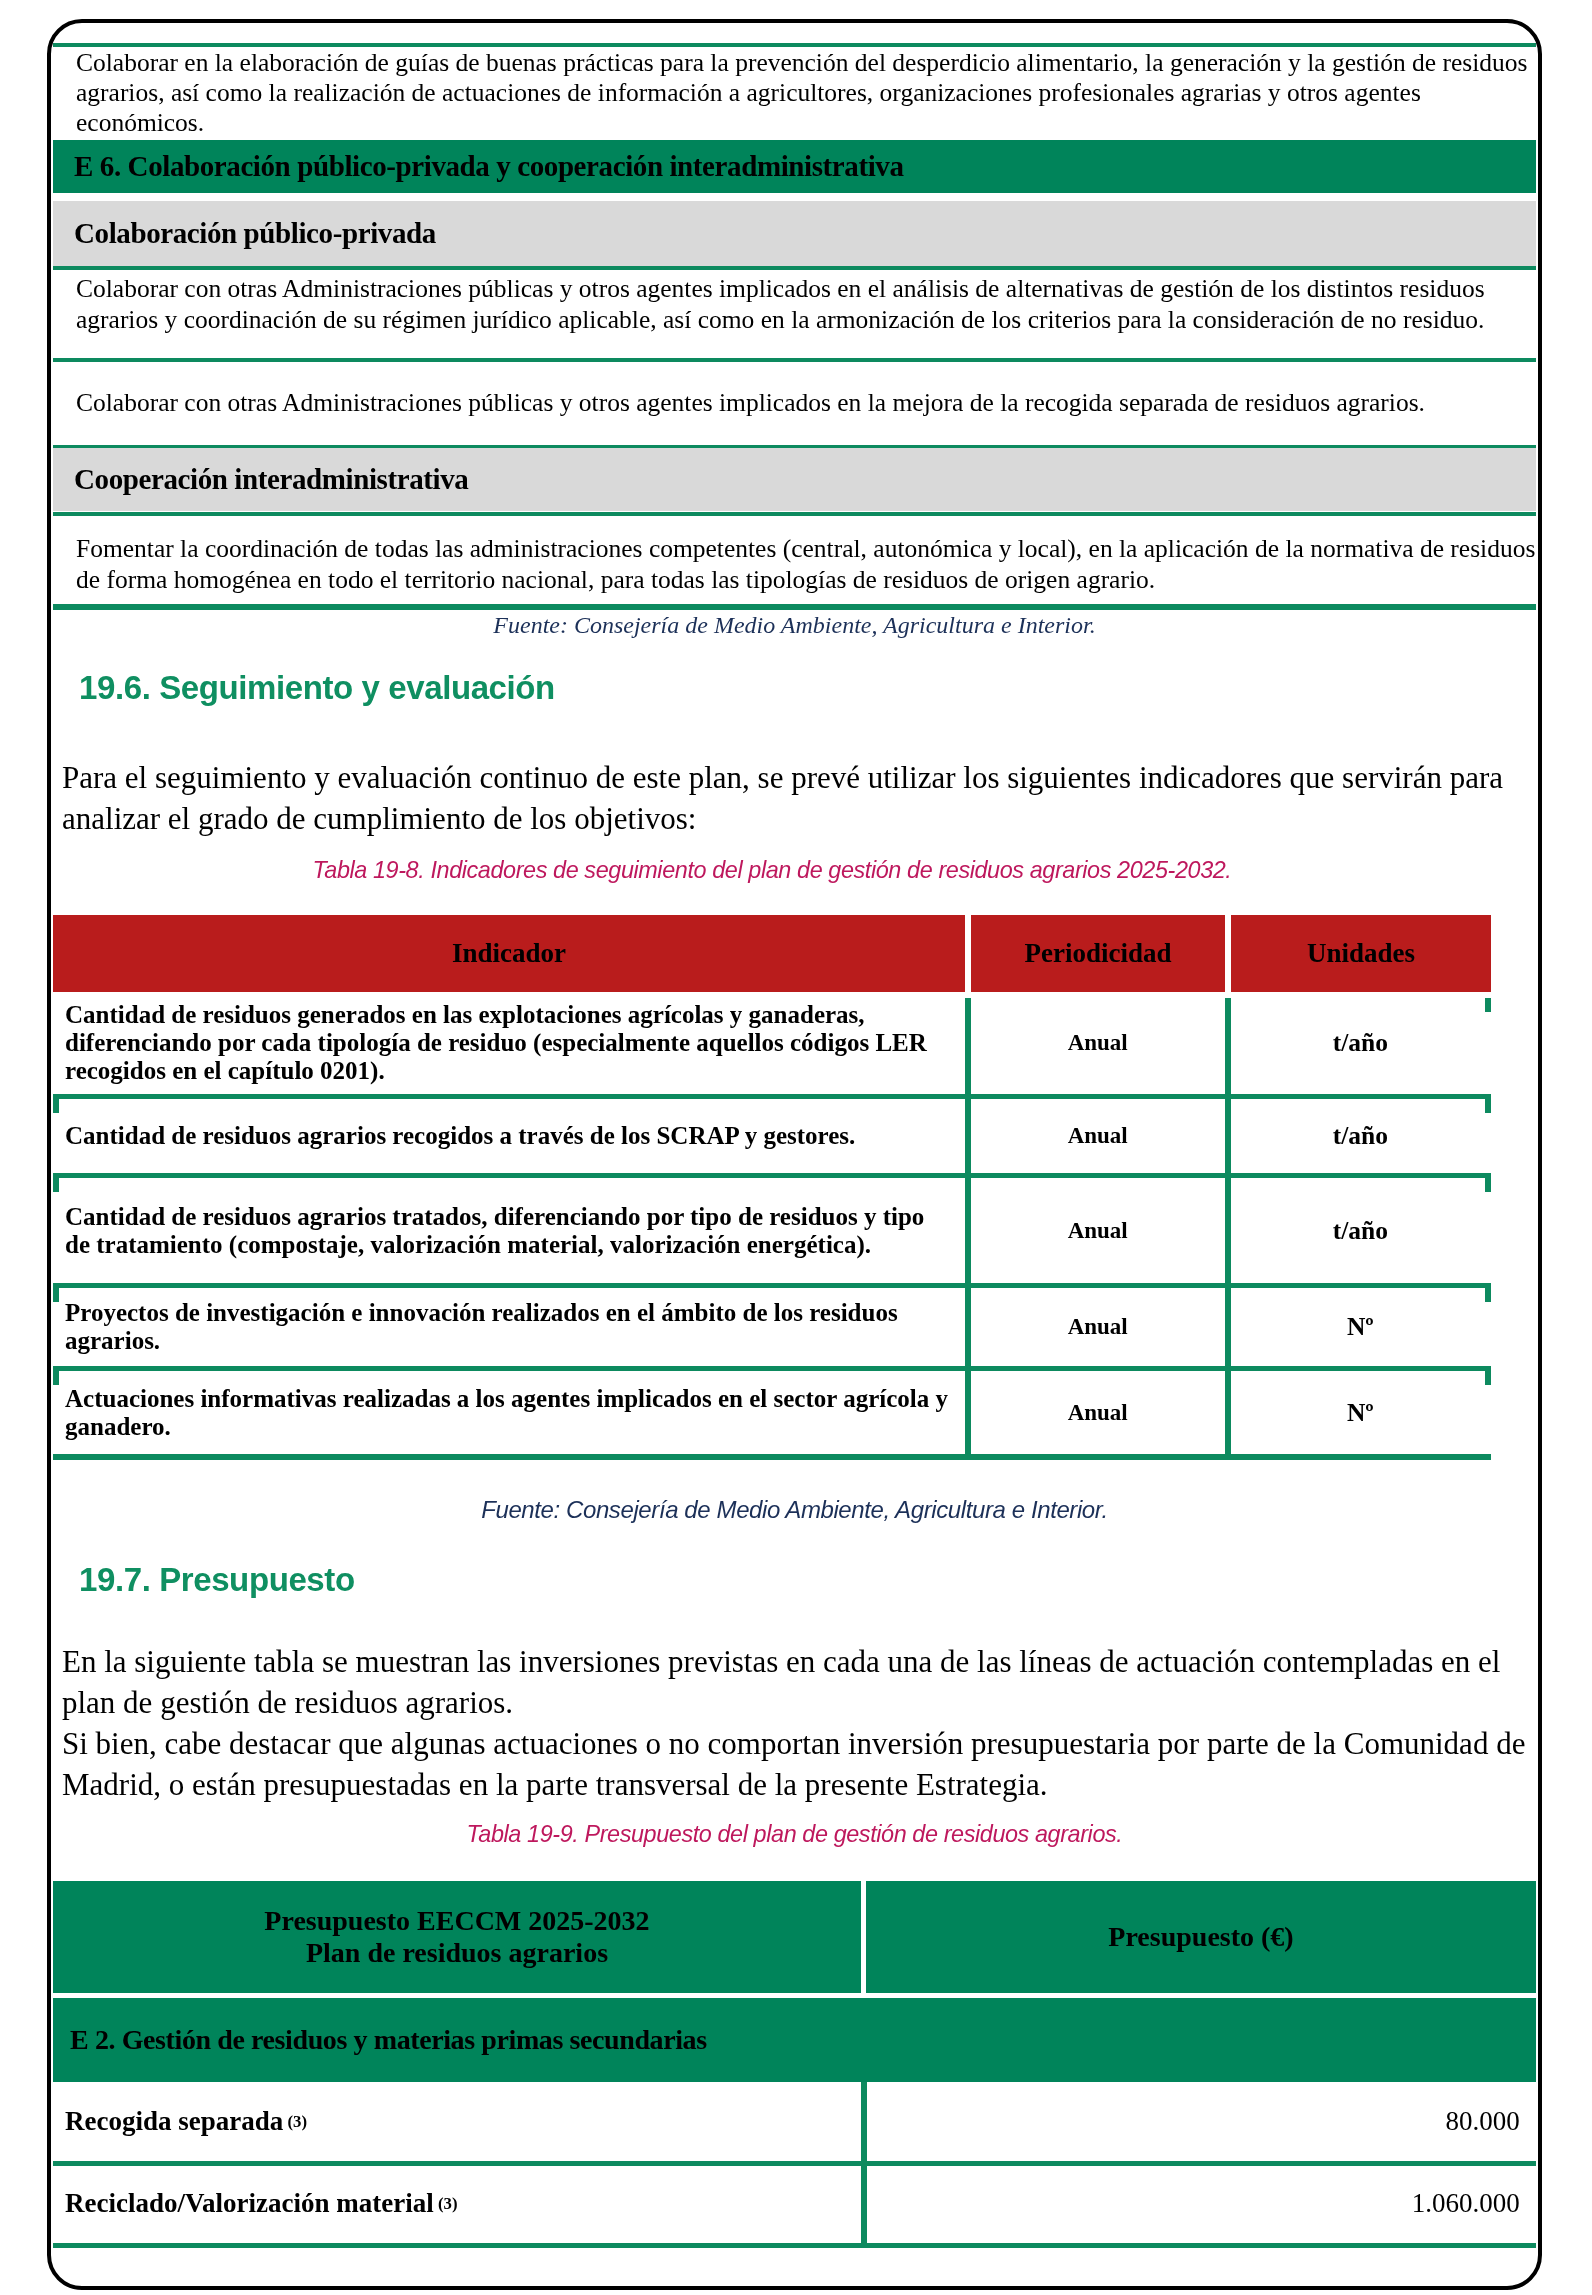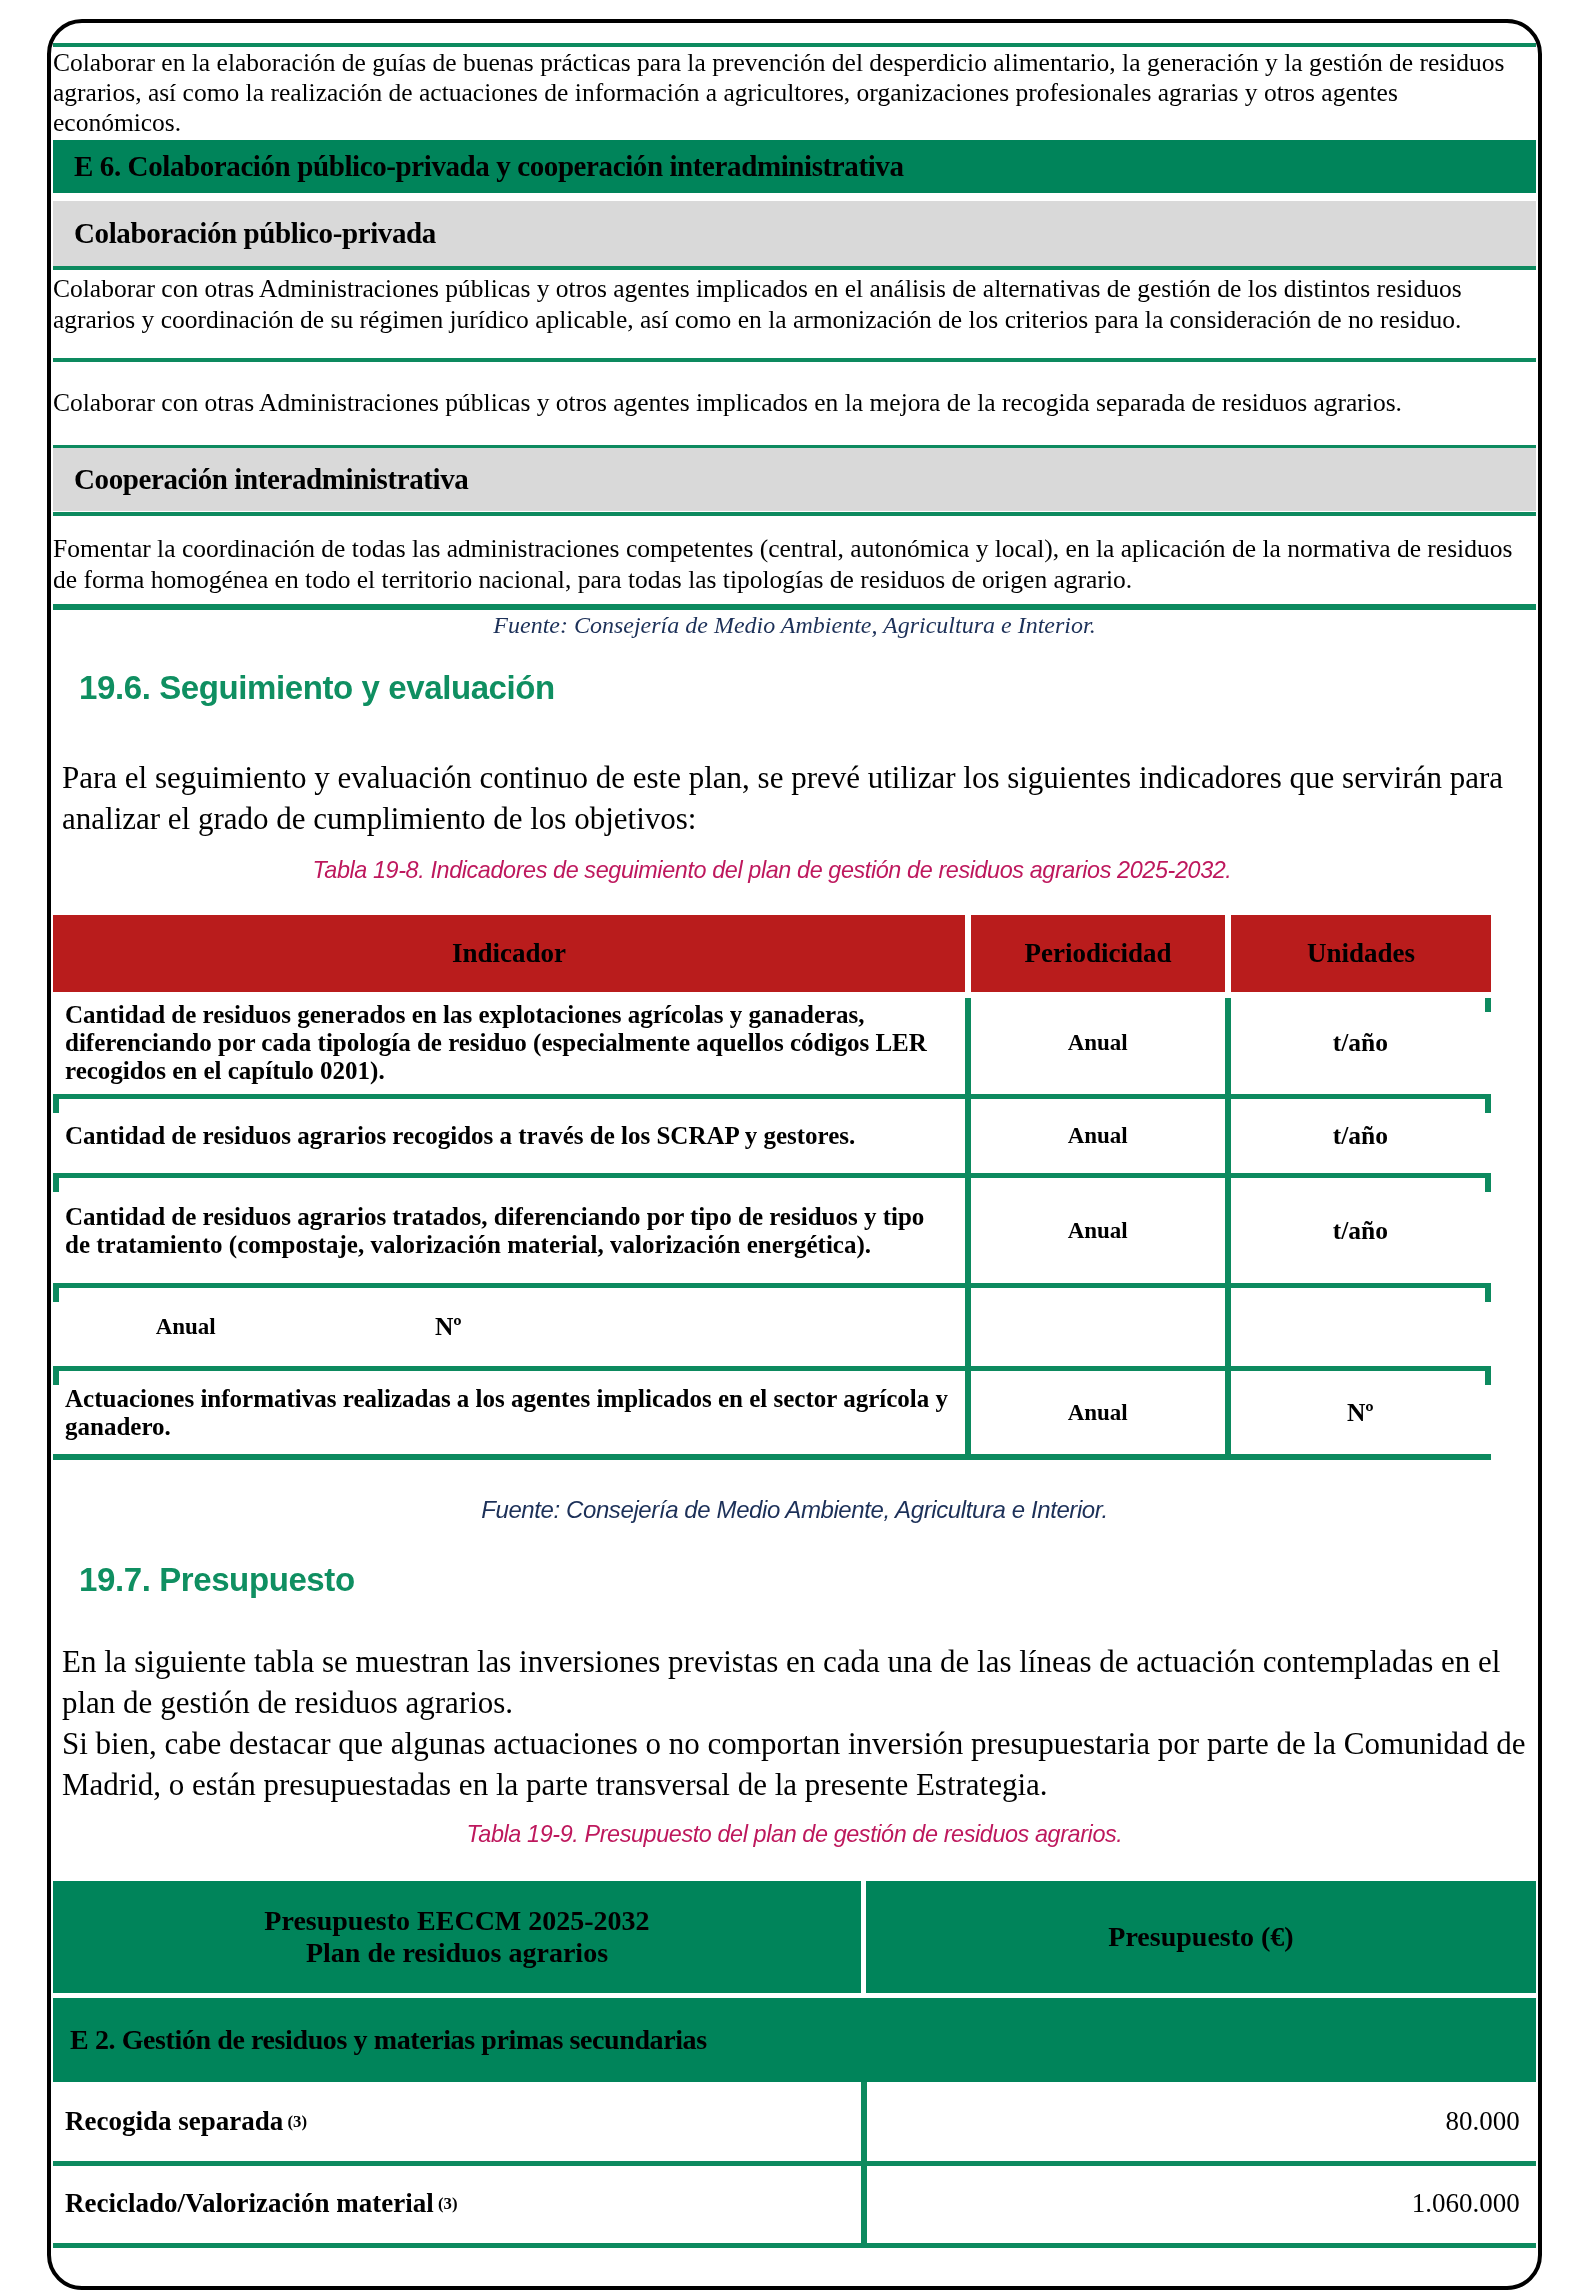--- a/index.html
+++ b/index.html
@@ -15,21 +15,21 @@
   }
 
   
   .hline{position:absolute;background:#0d8a5f;height:3.5px;}
   .hline.thick{height:6.4px;}
   .hline.mid{height:5px;}
   .band{position:absolute;background:#00845a;display:flex;align-items:center;box-sizing:border-box;}
   .grayband{position:absolute;background:#d9d9d9;display:flex;align-items:center;box-sizing:border-box;}
   .band-title,.gray-title{font-weight:bold;font-size:29px;padding-left:21px;letter-spacing:-0.4px;}
 
-  .tpara{position:absolute;left:53px;width:1468px;font-size:25.5px;line-height:31px;}
+  .tpara{position:absolute;left:76px;width:1468px;font-size:25.5px;line-height:31px;}
   .bodypara{position:absolute;left:62px;width:1468px;font-size:31px;line-height:41px;}
   .bodypara p{margin:0;}
 
   .fuente-serif{position:absolute;left:53px;width:1483px;text-align:center;
     font-style:italic;font-size:24px;color:#1c3058;}
   .fuente-sans{position:absolute;left:53px;width:1483px;text-align:center;
     font-style:italic;font-size:24px;color:#1c3058;font-family:"Liberation Sans",sans-serif;letter-spacing:-0.4px;}
   .caption{position:absolute;text-align:center;font-style:italic;font-size:23.4px;
     color:#be185d;font-family:"Liberation Sans",sans-serif;letter-spacing:-0.4px;}
 
@@ -145,20 +145,21 @@
   <div class="t8-gap"></div>
   <div class="t8-c2">Anual</div>
   <div class="t8-gap"></div>
   <div class="t8-c3">t/año</div>
 </div>
 <div class="hline mid" style="left:53px;top:1283px;width:1438px;"></div>
 <div class="tick" style="left:53px;top:1288px;"></div>
 <div class="tick" style="left:1485px;top:1288px;"></div>
 
 <div class="t8-row" style="top:1288px;height:78px;">
+  <div class="t8-c1">Proyectos de investigación e innovación realizados en el ámbito de los residuos agrarios.</div>
   <div class="t8-gap"></div>
   <div class="t8-c2">Anual</div>
   <div class="t8-gap"></div>
   <div class="t8-c3">Nº</div>
 </div>
 <div class="hline mid" style="left:53px;top:1366px;width:1438px;"></div>
 <div class="tick" style="left:53px;top:1371px;"></div>
 <div class="tick" style="left:1485px;top:1371px;"></div>
 
 <div class="t8-row" style="top:1371px;height:83px;">

